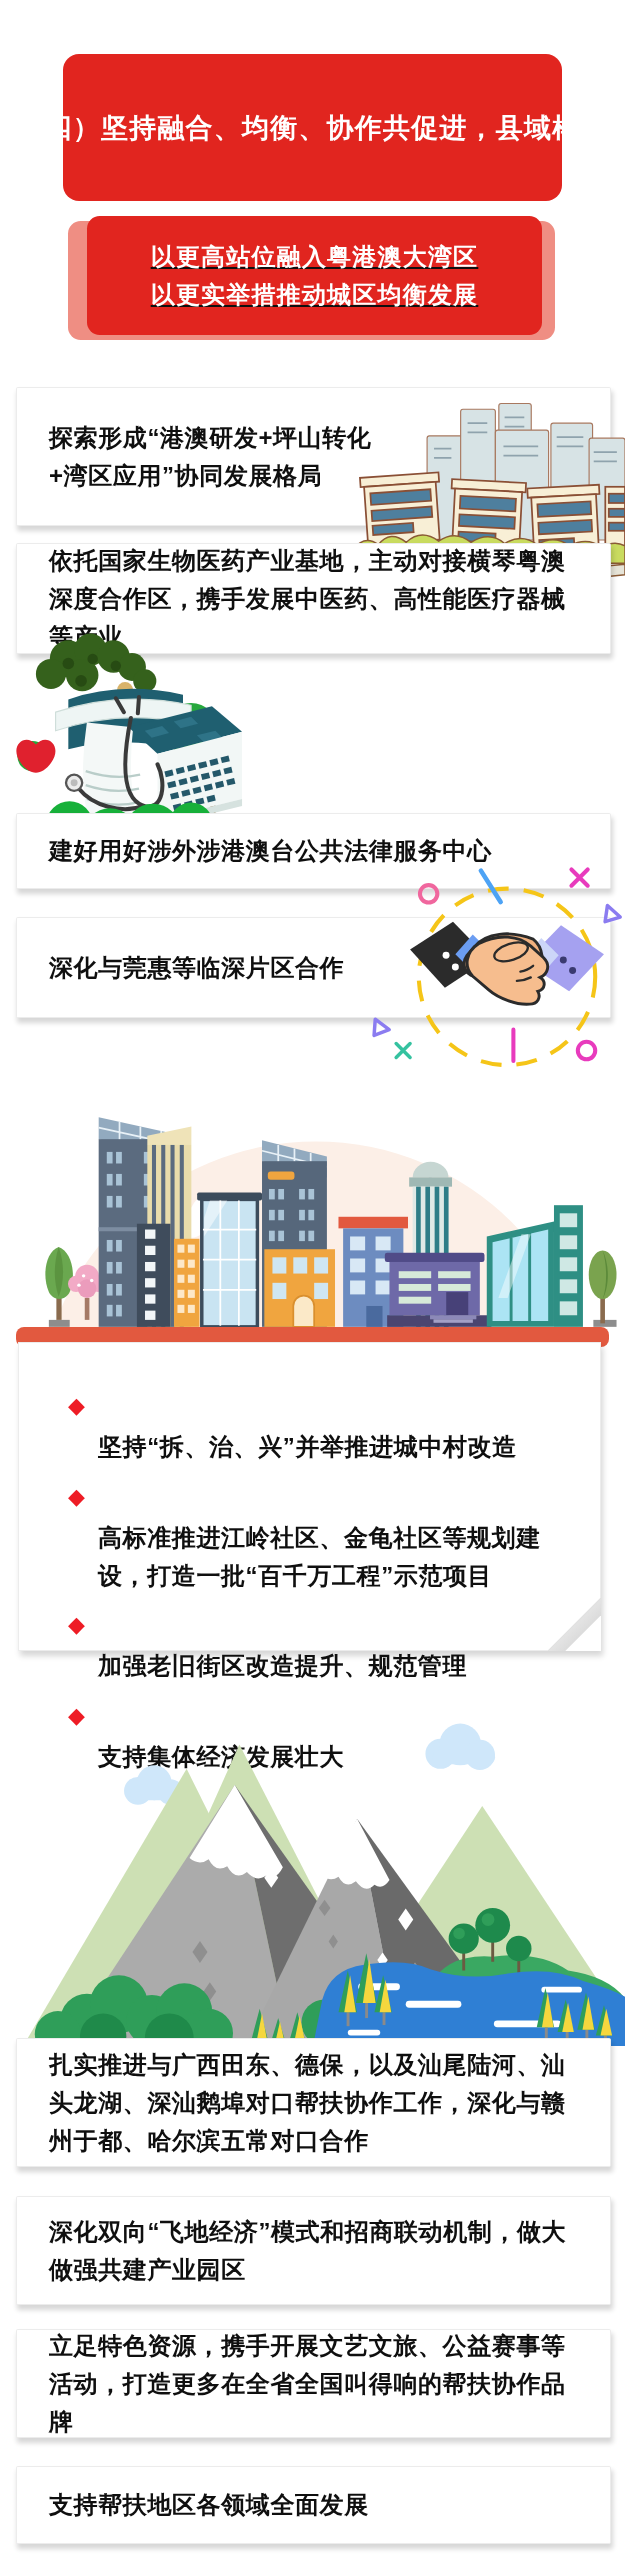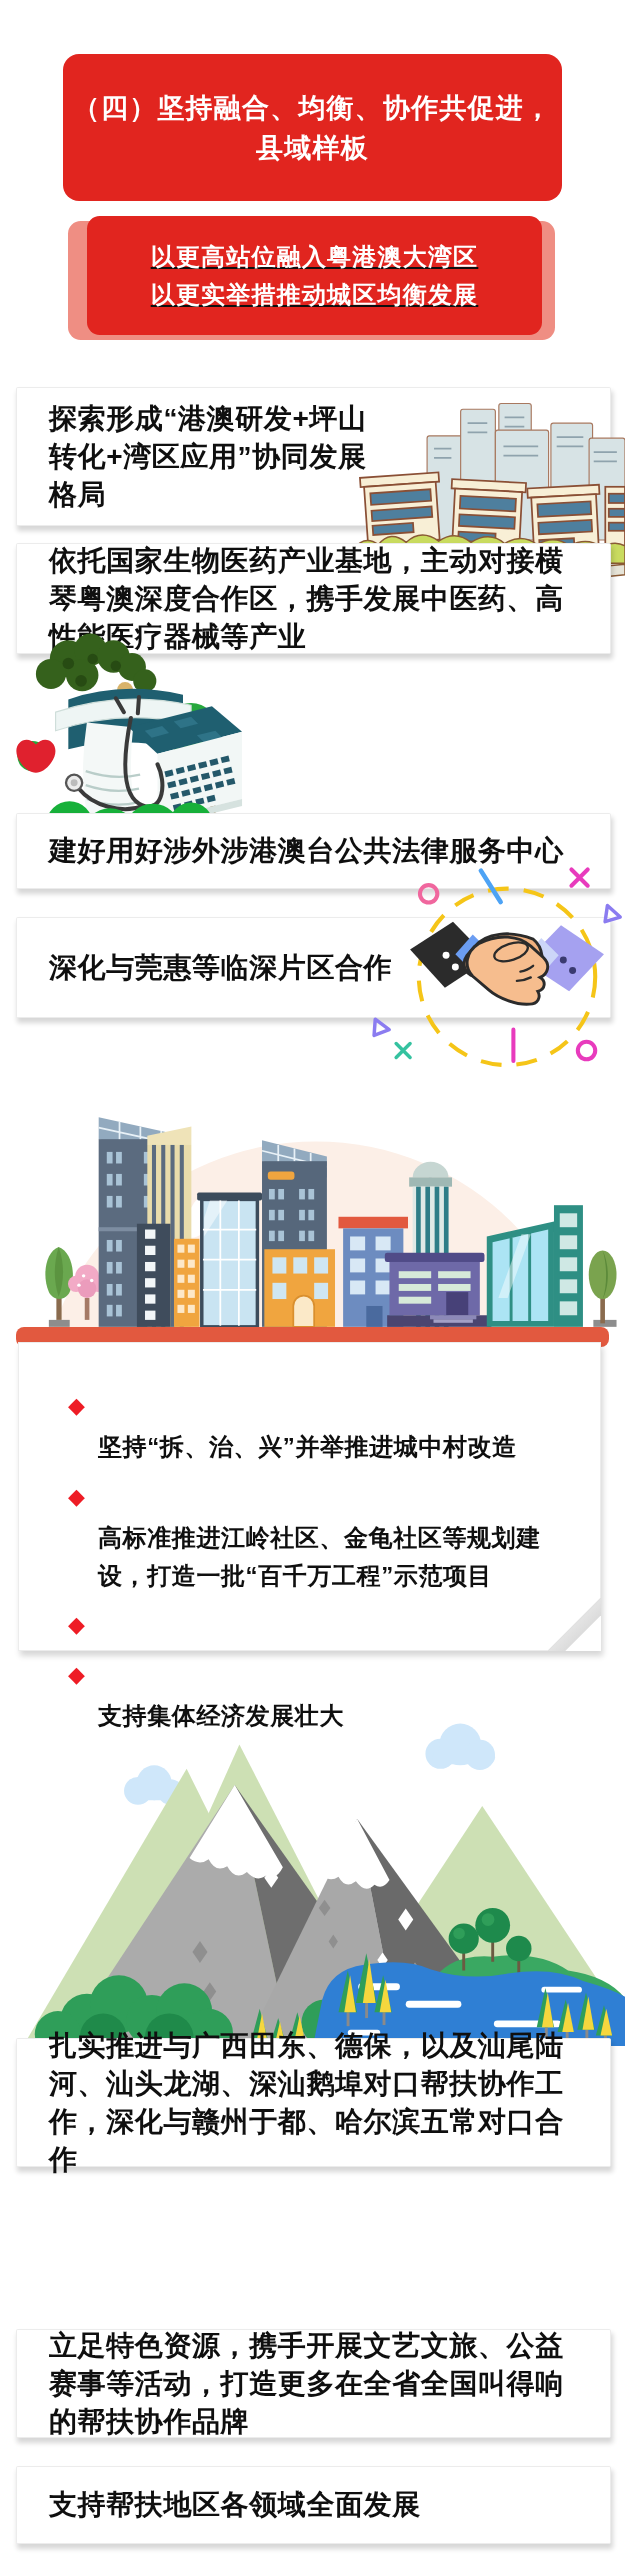--- a/index.html
+++ b/index.html
@@ -1,30 +1,30 @@
 <!DOCTYPE html>
 <html style="font-size:9.3px"><head>
 <meta charset="utf-8">
 <style>
   html,body{margin:0;padding:0;background:#ffffff;}
   body{font-family:"Liberation Sans","DejaVu Sans",sans-serif;font-weight:700;color:#0f0f0f;}
   #page{position:relative;width:626px;height:2576px;background:#ffffff;overflow:hidden;}
   
   .title-card{position:absolute;left:63px;top:54px;width:499px;height:147px;background:#e1251f;border-radius:16px;
-    display:flex;flex-direction:column;justify-content:center;align-items:center;}
+    display:flex;flex-direction:row;justify-content:center;align-items:center;}
   .title-card .tl{color:#ffffff;font-size:27px;line-height:40px;letter-spacing:1.2px;text-align:center;white-space:nowrap;}
   
   .ribbon-back{position:absolute;left:68px;top:221px;width:487px;height:119px;background:#ef8e83;border-radius:12.7px;}
   .ribbon-front{position:absolute;left:87px;top:216px;width:455px;height:119px;background:#e1251f;border-radius:12.7px;
     display:flex;flex-direction:column;justify-content:center;align-items:center;text-decoration:underline;}
   .ribbon-front .rl{color:#ffffff;font-size:24px;line-height:38px;letter-spacing:1.2px;text-align:center;white-space:nowrap;}
   
   .card{position:absolute;background:#ffffff;border:0.6px solid #ececec;border-radius:1.7px;
     box-shadow:1.7px 4.6px 5.8px rgba(0,0,0,0.16);display:flex;align-items:center;}
-  .card .txt{font-size:28px;line-height:38px;letter-spacing:0.6px;}
+  .card .txt{font-size:24px;line-height:38px;letter-spacing:0.6px;}
   .pad{padding-left:32px;padding-right:27px;}
   
   .bullet-card{position:absolute;left:18px;top:1342px;width:583px;height:309px;background:#ffffff;
     border:0.6px solid #ececec;box-shadow:1.7px 4.6px 5.8px rgba(0,0,0,0.16);box-sizing:border-box;
     padding:44px 23px 0 49px;}
   .bullet-item{display:flex;align-items:flex-start;margin-bottom:11.6px;}
   .bullet-item .dm{color:#ee1c25;font-size:22px;line-height:38px;width:30px;flex:none;}
   .bullet-item .bt{font-size:24px;line-height:38px;letter-spacing:0.6px;margin-top:41px;}
   .fold{position:absolute;right:-0.6px;bottom:-0.6px;width:53px;height:53px;}
   
@@ -414,20 +414,21 @@
     <div class="bullet-item">
       <span class="dm">◆</span>
       <span class="bt">坚持“拆、治、兴”并举推进城中村改造</span>
     </div>
     <div class="bullet-item">
       <span class="dm">◆</span>
       <span class="bt">高标准推进江岭社区、金龟社区等规划建设，打造一批“百千万工程”示范项目</span>
     </div>
     <div class="bullet-item">
       <span class="dm">◆</span>
+      <span class="bt">加强老旧街区改造提升、规范管理</span>
     </div>
     <div class="bullet-item">
       <span class="dm">◆</span>
       <span class="bt">支持集体经济发展壮大</span>
     </div>
     <svg class="fold" viewBox="0 0 92 92">
       <defs>
         <linearGradient id="foldg" x1="0" y1="0" x2="1" y2="1">
           <stop offset="0" stop-color="#ffffff"></stop>
             <stop offset="1" stop-color="#c9c9c9"></stop>
@@ -561,20 +562,23 @@
           <rect x="1042" y="580" width="5" height="18" fill="#8a8a8a"></rect>
           <polygon points="1028,582 1042,530 1056,582" fill="#2f9e59"></polygon>
           <polygon points="1036,582 1046,536 1056,582" fill="#f5d73e"></polygon>
         </g>
     </g>
   </svg>
 
   <div class="card" style="left:16px;top:2038px;width:593px;height:127px;">
     <div class="txt pad">扎实推进与广西田东、德保，以及汕尾陆河、汕头龙湖、深汕鹅埠对口帮扶协作工作，深化与赣州于都、哈尔滨五常对口合作</div>
   </div>
+  <div class="card" style="left:16px;top:2196px;width:593px;height:107px;">
+    <div class="txt pad">深化双向“飞地经济”模式和招商联动机制，做大做强共建产业园区</div>
+  </div>
   <div class="card" style="left:16px;top:2329px;width:593px;height:107px;">
     <div class="txt pad">立足特色资源，携手开展文艺文旅、公益赛事等活动，打造更多在全省全国叫得响的帮扶协作品牌</div>
   </div>
   <div class="card" style="left:16px;top:2466px;width:593px;height:76px;">
     <div class="txt pad">支持帮扶地区各领域全面发展</div>
   </div>
 
 </div>
 
 

